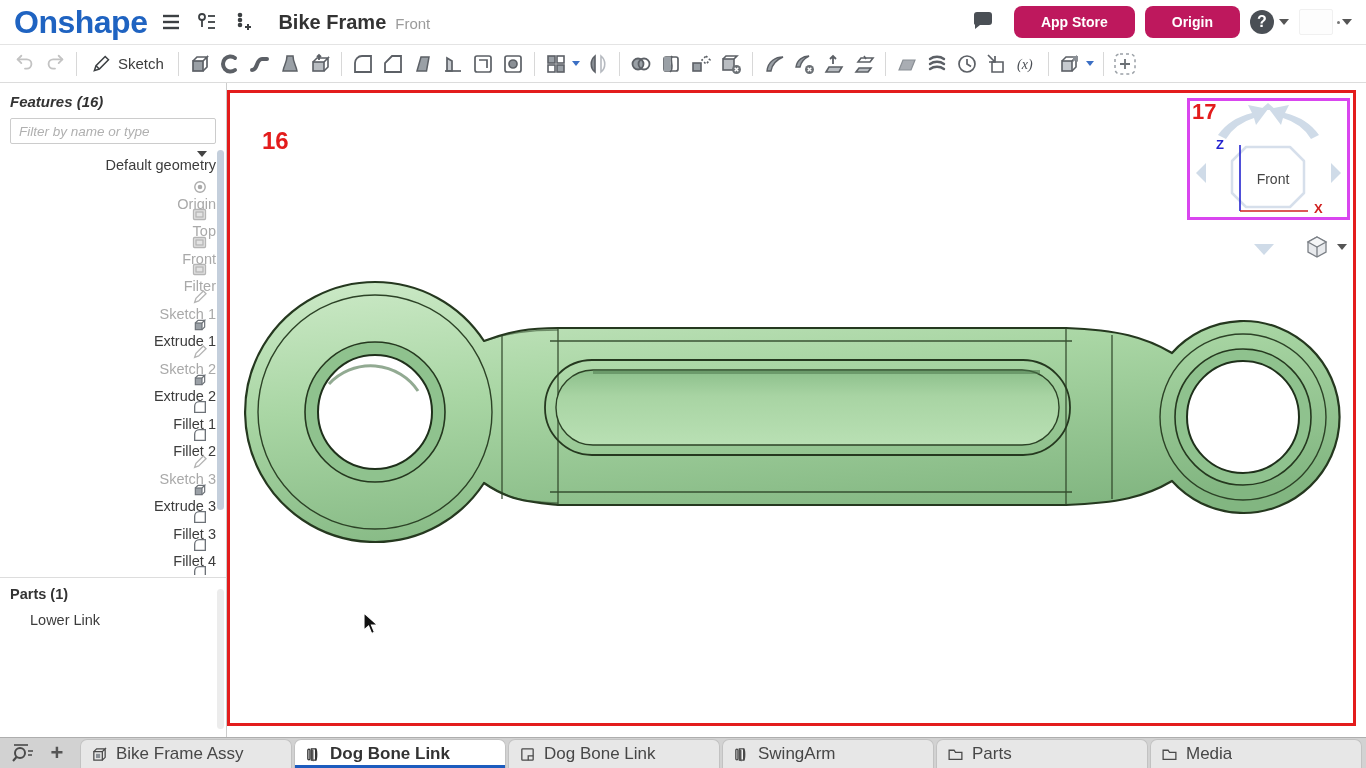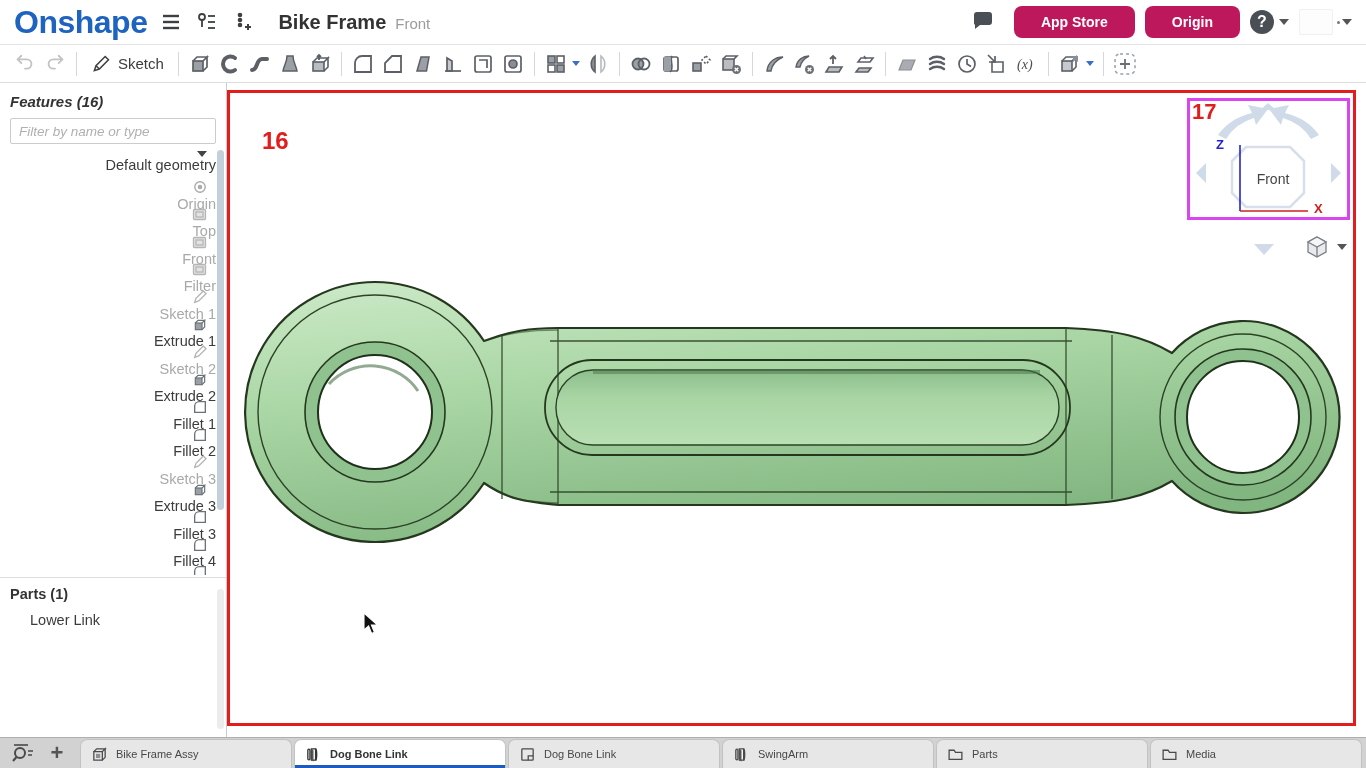--- a/index.html
+++ b/index.html
@@ -73,21 +73,21 @@
   .cursor { position:absolute; left:135px; top:529px; z-index:15;}
 
   
   .tabbar { position:absolute; bottom:0; left:0; right:0; height:31px; background:#d2d2d2;
             border-top:1px solid #aeaeae; display:flex; align-items:flex-end; z-index:40;}
   .tabbar-tools { display:flex; align-items:center; height:100%; padding:0 6px;}
   .tbtn { width:34px; height:28px; display:flex; align-items:center; justify-content:center; cursor:pointer;}
   .plus-glyph { font-size:22px; font-weight:bold; color:#555; line-height:1;}
   .tab { width:212px; height:29px; margin-right:2px; display:flex; align-items:center; gap:8px; padding-left:10px;
          background:#e7e7e7; border:1px solid #c2c2c2; border-bottom:none; border-radius:7px 7px 0 0;
-         font-size:11px; color:#474747; cursor:pointer; position:relative; flex:none;}
+         font-size:17px; color:#474747; cursor:pointer; position:relative; flex:none;}
   .tab.active { background:#fff; font-weight:bold; color:#333;}
   .tab.active::after { content:""; position:absolute; left:0; right:0; bottom:0; height:3px; background:#1d5cbe;}
   .tab .tlabel { white-space:nowrap; overflow:hidden;}
 </style>
 </head>
 <body>
 
 <div class="topbar">
   <span class="logo">Onshape</span>
   <span class="tb-sq">

